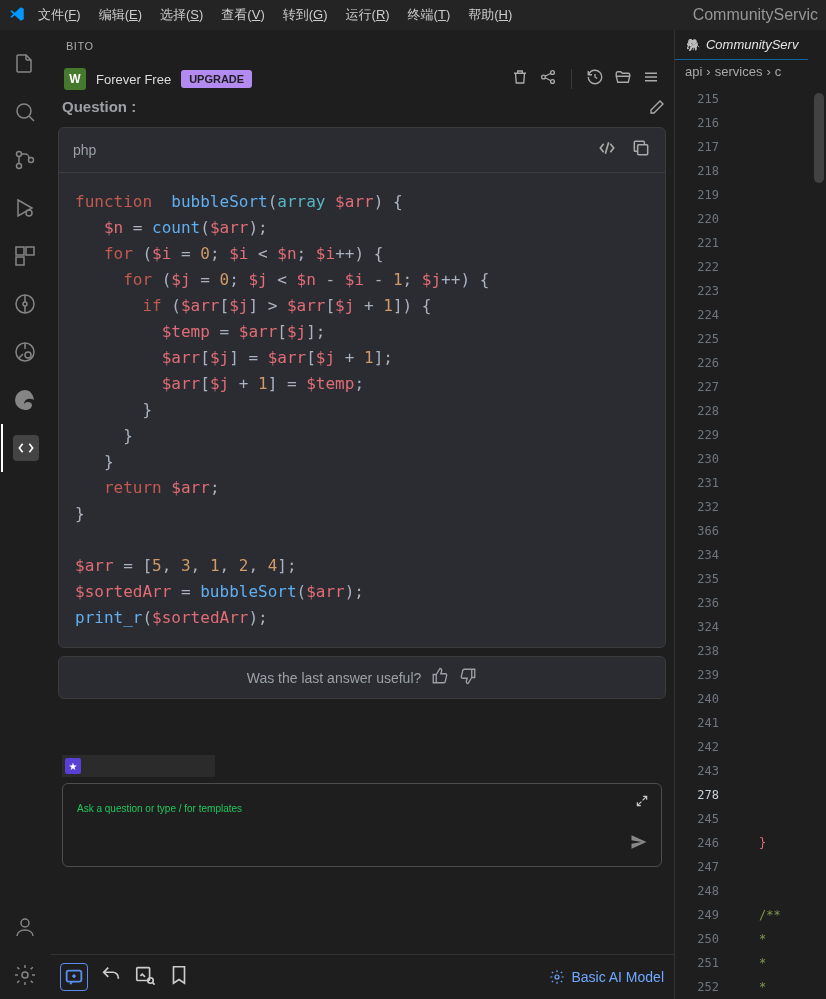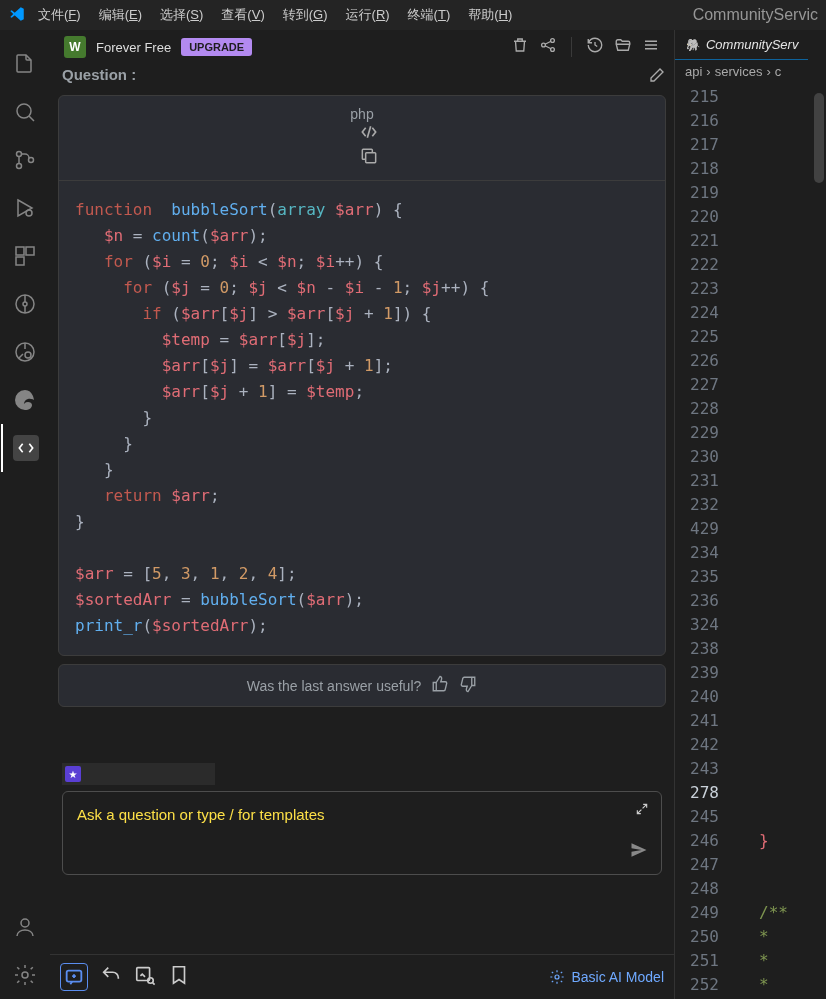--- a/index.html
+++ b/index.html
@@ -42,21 +42,21 @@
   .qrow { display: flex; align-items: center; margin-bottom: 6px; }
   .qlabel, .alabel { color: #9aa0a6; font-size: 15px; font-weight: bold; margin: 2px 4px 6px 4px; }
   .qrow .sp { flex: 1; }
   .question { background: #0e639c; color: #fff; padding: 10px 12px; border-radius: 4px; font-size: 15px; margin-bottom: 8px; }
   
   .ans-hdr { display: flex; align-items: center; margin-bottom: 8px; }
   .ans-hdr .sp { flex: 1; }
   .ans-hdr .hdr-ico { margin-left: 12px; }
   
   .codeblk { background: #2a2c32; border: 1px solid #3c3c3c; border-radius: 6px; margin-bottom: 8px; }
-  .code-hdr { display: flex; align-items: center; padding: 10px 14px; border-bottom: 1px solid #3c3c3c; flex-direction: column; }
+  .code-hdr { display: flex; align-items: center; padding: 10px 14px; border-bottom: 1px solid #3c3c3c; }
   .code-hdr .lang { color: #9aa0a6; font-size: 14px; }
   .code-hdr .sp { flex: 1; }
   .code-hdr .hdr-ico { margin-left: 14px; }
   .code-hdr svg { width: 20px; height: 20px; }
   
   pre.code { font-family: Consolas, monospace; font-size: 16px; line-height: 26px; padding: 16px; color: #d4d4d4; white-space: pre; overflow: hidden; }
   .tok-kw { color: #c2594f; }
   .tok-fn { color: #61afef; }
   .tok-type { color: #56b6c2; }
   .tok-var { color: #e06c75; }
@@ -64,39 +64,39 @@
   .tok-op { color: #abb2bf; }
   
   .feedback { background: #2a2c32; border: 1px solid #3c3c3c; border-radius: 6px; display: flex; align-items: center; justify-content: center; padding: 10px; color: #9aa0a6; font-size: 14px; gap: 10px; margin-bottom: 50px; }
   .feedback svg { width: 18px; height: 18px; color: #9aa0a6; }
   
   .userchip { display: inline-flex; align-items: center; background: #2b2b2b; padding: 3px 8px 3px 3px; gap: 6px; margin: 6px 0 6px 4px; }
   .userchip .star { width: 16px; height: 16px; background: #5a3fd4; color: #fff; display: flex; align-items: center; justify-content: center; font-size: 10px; border-radius: 2px; }
   .userchip .redact { width: 120px; height: 14px; background: #2b2b2b; }
   
   .askbox { border: 1px solid #4d4d4d; border-radius: 6px; margin: 0 4px; padding: 14px; position: relative; height: 84px; }
-  .askbox .ph { color: #fde047; font-size: 15px; }
+  .askbox .ph { color: #22c55e; font-size: 10px; }
   .askbox .expand { position: absolute; top: 10px; right: 12px; color: #ccc; cursor: pointer; }
   .askbox .send { position: absolute; bottom: 10px; right: 12px; color: #888; cursor: pointer; }
   
   .bito-bottom { border-top: 1px solid #333; padding: 8px 10px; display: flex; align-items: center; gap: 12px; }
   .bito-bottom .btm-ico { color: #ccc; cursor: pointer; }
   .bito-bottom .btm-ico svg { width: 22px; height: 22px; }
   .bito-bottom .newchat { width: 28px; height: 28px; border: 1.5px solid #5a8def; border-radius: 4px; display: flex; align-items: center; justify-content: center; color: #5a8def; }
   .bito-bottom .sp { flex: 1; }
   .bito-bottom .model { color: #6fa9ff; font-size: 14px; display: flex; align-items: center; gap: 6px; }
   
   
   .editor { flex: 1; background: #1e1e1e; display: flex; flex-direction: column; overflow: hidden; }
   .tabs { background: #1e1e1e; height: 30px; display: flex; align-items: stretch; }
   .tab { background: #1e1e1e; color: #e4e4e4; display: flex; align-items: center; gap: 6px; padding: 0 10px; font-style: italic; font-size: 13px; border-bottom: 1px solid #0e639c; }
   .tab .php-ico { color: #b38af0; font-size: 12px; }
   .crumbs { padding: 4px 10px; font-size: 13px; color: #a9a9a9; }
   .crumbs .sep { margin: 0 4px; }
-  .ed-body { flex: 1; display: flex; font-family: Consolas, monospace; font-size: 16px; line-height: 24px; overflow: hidden; position: relative; }
+  .ed-body { flex: 1; display: flex; font-family: Consolas, monospace; font-size: 12px; line-height: 24px; overflow: hidden; position: relative; align-items: flex-end; }
   .gutter { width: 60px; text-align: right; color: #6e7681; padding-right: 16px; padding-top: 2px; }
   .gutter .ln { }
   .gutter .ln.cur { color: #c9d1d9; }
   .edcode { flex: 1; padding-top: 2px; color: #d4d4d4; }
   .edcode .brace { color: #e06c75; }
   .edcode .cmt { color: #7e9550; }
   .ed-scroll { position: absolute; right: 2px; top: 10px; width: 10px; height: 90px; background: #424242; border-radius: 5px; }
 </style>
 </head>
 <body>
@@ -181,20 +181,21 @@
       </div>
     <div class="icon">
         <svg viewBox="0 0 24 24" fill="none" stroke="currentColor" stroke-width="1.5">
           <circle cx="12" cy="12" r="3"></circle>
           <path d="M12 2v3M12 19v3M4.2 4.2l2.1 2.1M17.7 17.7l2.1 2.1M2 12h3M19 12h3M4.2 19.8l2.1-2.1M17.7 6.3l2.1-2.1"></path>
         </svg>
       </div>
   </div>
 
   <div class="sidepanel">
+    <div class="sidepanel-tab">BITO</div>
 
     <div class="bito-hdr">
       <div class="badge-w">W</div>
       <span class="plan">Forever Free</span>
       <span class="upgrade">UPGRADE</span>
       <span class="sp"></span>
       <span class="hdr-ico"><svg viewBox="0 0 24 24" fill="none" stroke="currentColor" stroke-width="1.8">
             <path d="M4 7h16M9 7V4h6v3M6 7l1 13h10l1-13"></path>
           </svg></span>
       <span class="hdr-ico"><svg viewBox="0 0 24 24" fill="none" stroke="currentColor" stroke-width="1.8">
@@ -335,21 +336,21 @@
           <div class="ln">223</div>
           <div class="ln">224</div>
           <div class="ln">225</div>
           <div class="ln">226</div>
           <div class="ln">227</div>
           <div class="ln">228</div>
           <div class="ln">229</div>
           <div class="ln">230</div>
           <div class="ln">231</div>
           <div class="ln">232</div>
-          <div class="ln">429</div>
+          <div class="ln">366</div>
           <div class="ln">234</div>
           <div class="ln">235</div>
           <div class="ln">236</div>
           <div class="ln">324</div>
           <div class="ln">238</div>
           <div class="ln">239</div>
           <div class="ln">240</div>
           <div class="ln">241</div>
           <div class="ln">242</div>
           <div class="ln">243</div>

